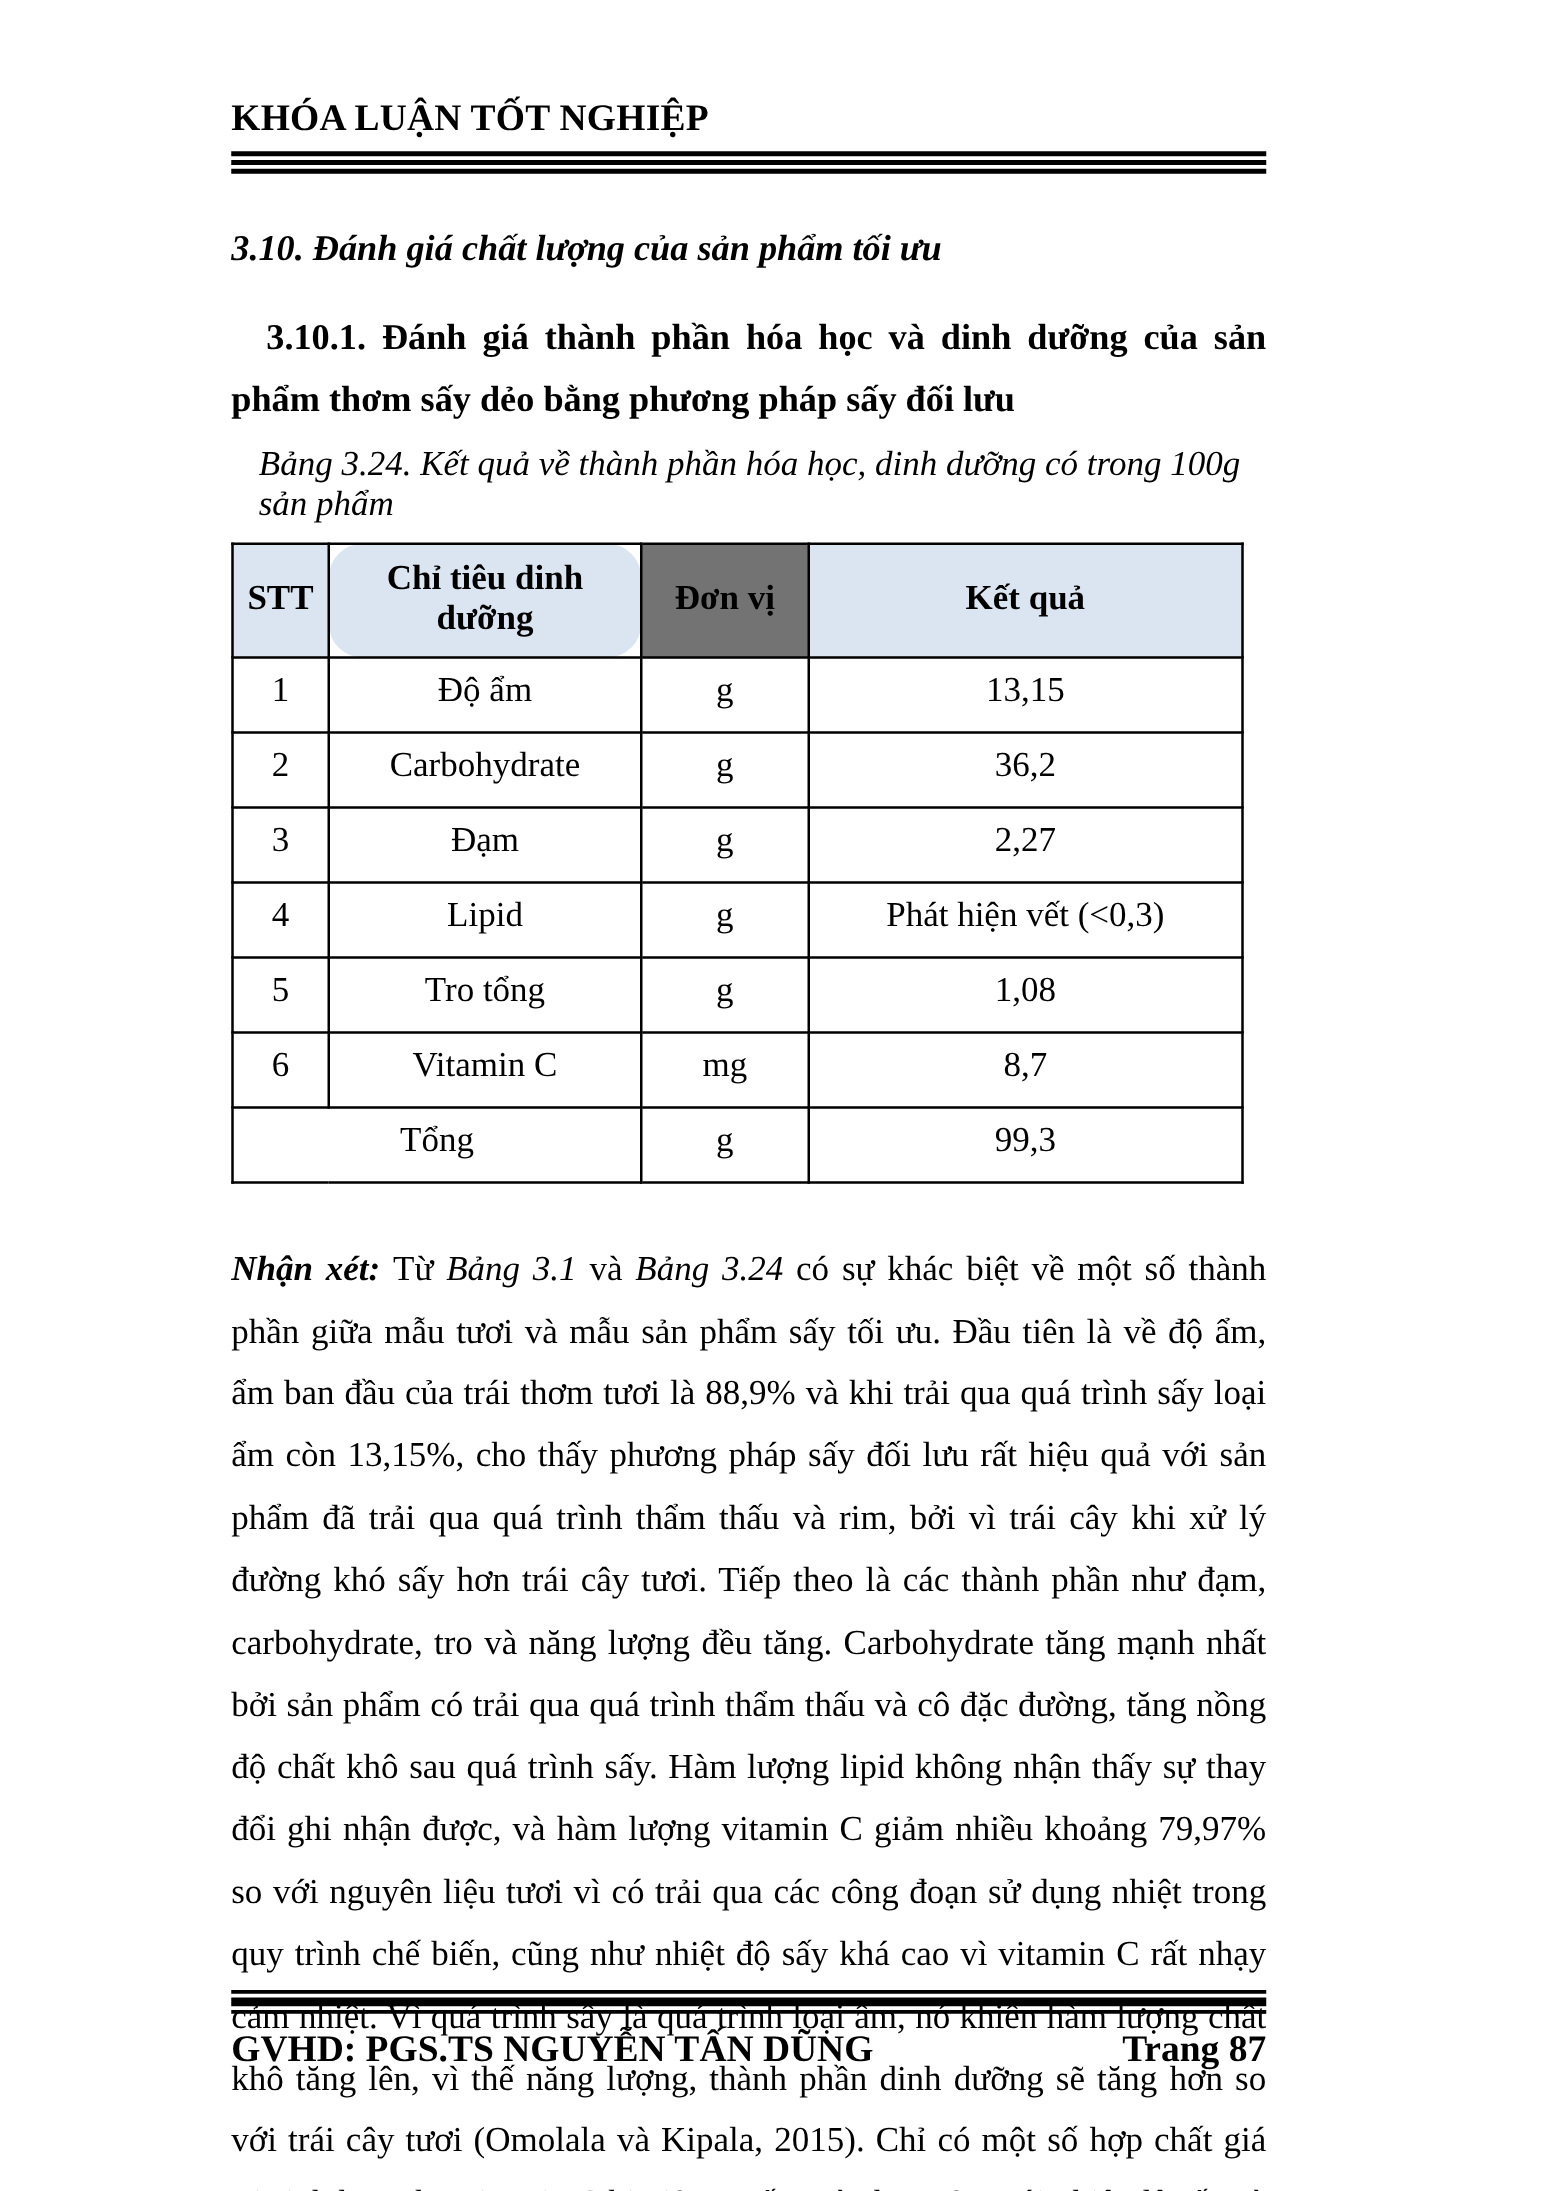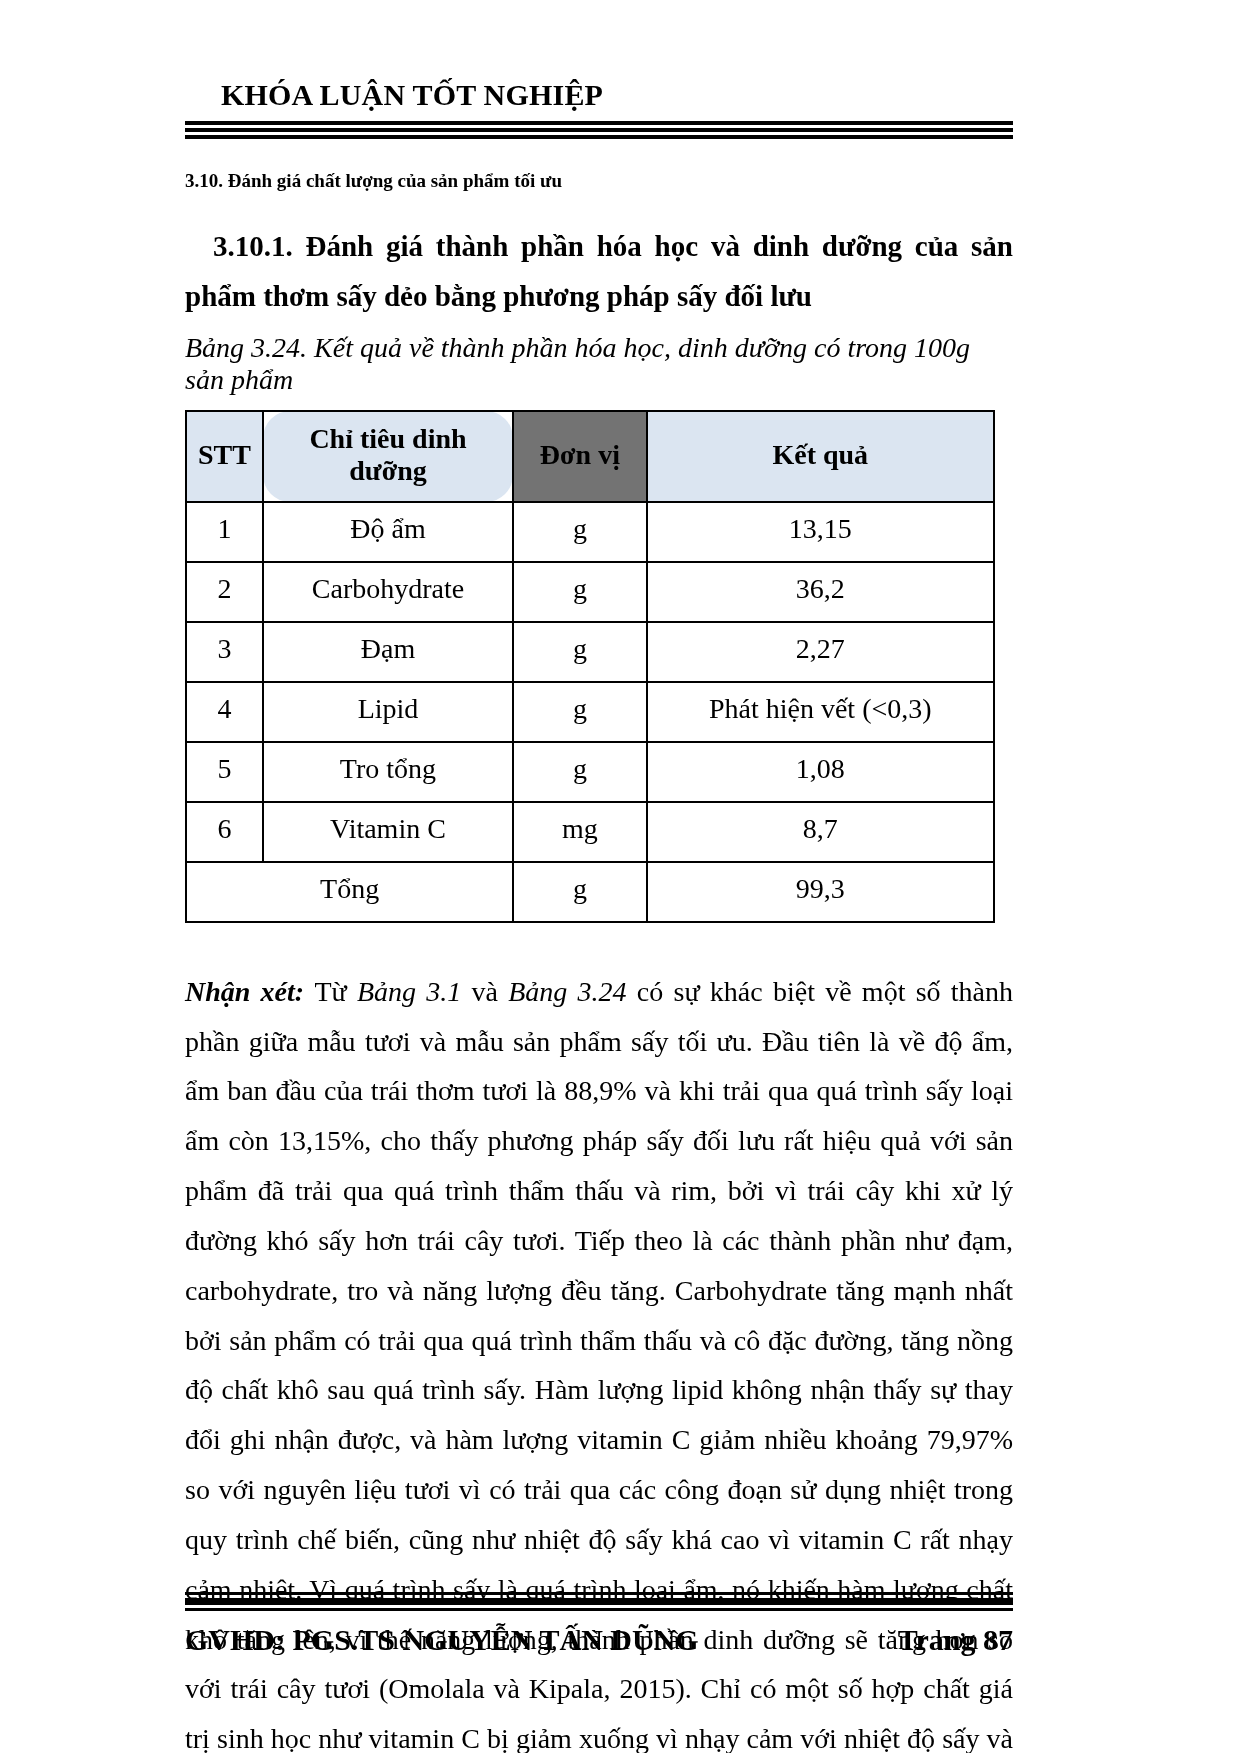--- a/index.html
+++ b/index.html
@@ -10,39 +10,39 @@
     font-family: "Liberation Serif", "DejaVu Serif", serif;
     color: #000;
   }
   .content { 
     position: absolute; left: 185px; top: 0; width: 828px; height: 100%;
   }
   
   .page-header {
     padding-top: 78px;
     display: flex; justify-content: space-between; align-items: baseline;
-    font-size: 30px; font-weight: bold; letter-spacing: .2px; margin-left: 36px;
+    font-size: 30px; font-weight: bold; letter-spacing: .2px;
   }
   .header-rule { margin-top: 9px; }
   .header-rule .bar { background: #000; height: 4px; }
   .header-rule .bar + .bar { margin-top: 3px; }
   
   .h-section {
-    margin-top: 31px;
-    font-size: 19px; font-weight: bold;
+    margin-top: 44px;
+    font-size: 29px; font-weight: bold; font-style: italic;
   }
   .h-subsection {
     margin-top: 30px;
     font-size: 29px; font-weight: bold;
     line-height: 1.72;
     text-indent: 28px;
     text-align: justify;
   }
   .tbl-caption {
-    margin-top: 10px; 
+    margin-top: 10px; margin-left: 22px;
     font-size: 28px; font-style: italic;
   }
   
   table.results {
     margin-top: 14px;
     border-collapse: collapse;
     width: 810px;
     font-size: 28px;
   }
   table.results th, table.results td {

